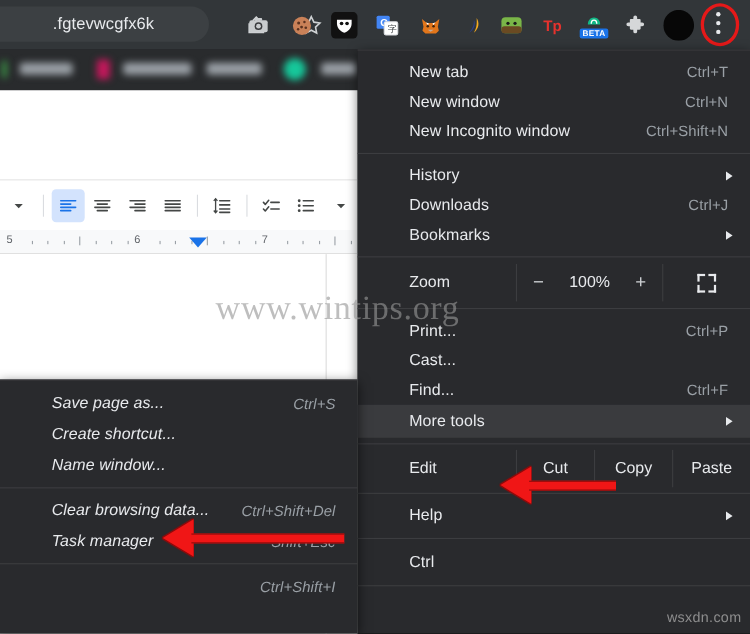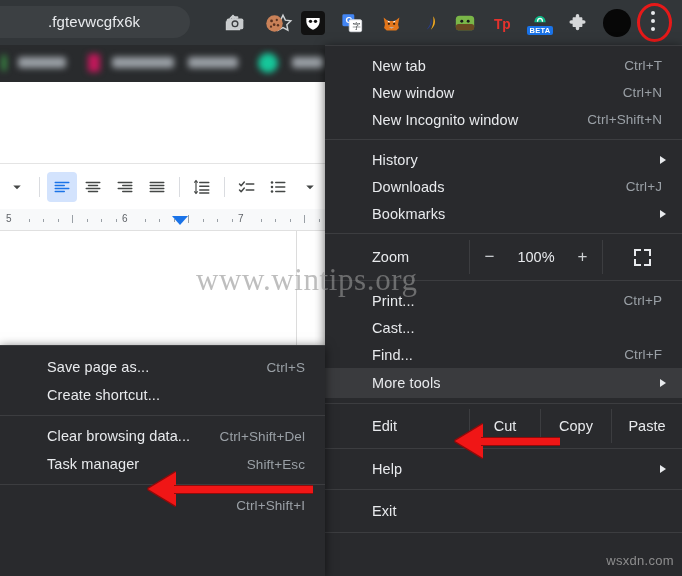--- a/index.html
+++ b/index.html
@@ -91,21 +91,21 @@
     font-size: 13px; color: rgba(165,165,165,.80); letter-spacing:.3px;
   }
 
   
   .menu {
     position: absolute; background: #292a2d;
     box-shadow: 0 2px 10px rgba(0,0,0,.6);
     z-index: 30;
   }
   .main-menu { left: 325px; top: 45px; width: 357px; height: 531px; border-top:1px solid #3a3b3e; }
-  .sub-menu  { left: 0;   top: 345px; width: 325px; height: 231px; border-top:1px solid #3a3b3e; }
+  .sub-menu  { left: 0;   top: 345px; width: 325px; height: 231px; border-top:1px solid #3a3b3e;font-style:italic; }
 
   .mi {
     position: relative; height: 27px; display: flex; align-items: center;
     color: #e8eaed; font-size: 14.5px; letter-spacing: .1px;
   }
   .mi.hl { background: #3a3b3e; }
   .mi .lbl { margin-left: 47px; white-space: nowrap; }
   .sub-menu .mi .lbl { margin-left: 47px; }
   .mi .sc {
     position: absolute; right: 20px; color: #9aa0a6; font-size: 13.5px;
@@ -473,39 +473,42 @@
       <div class="rs-cell edit-act">Paste</div>
     </div>
     <div class="sep" style="margin:5px 0"></div>
 
     <div class="mi" style="height:29px">
       <span class="lbl">Help</span>
       <span class="arrow"></span>
     </div>
     <div class="sep" style="margin:6px 0"></div>
     <div class="mi" style="height:29px">
-      <span class="lbl">Exit</span>
+      <span class="lbl">Ctrl</span>
     </div>
     <div class="sep" style="margin:7px 0"></div>
 
     <div class="managed">
       
       
     </div>
   </div>
 
   <div class="menu sub-menu">
     <div style="height:7px"></div>
     <div class="mi" style="height:28px">
       <span class="lbl">Save page as...</span>
       <span class="sc">Ctrl+S</span>
     </div>
     <div class="mi" style="height:28px">
       <span class="lbl">Create shortcut...</span>
     </div>
+    <div class="mi" style="height:28px">
+      <span class="lbl">Name window...</span>
+    </div>
     <div class="sep"></div>
     <div class="mi" style="height:28px">
       <span class="lbl">Clear browsing data...</span>
       <span class="sc">Ctrl+Shift+Del</span>
     </div>
     <div class="mi" style="height:28px">
       <span class="lbl">Task manager</span>
       <span class="sc">Shift+Esc</span>
     </div>
     <div class="sep"></div>

